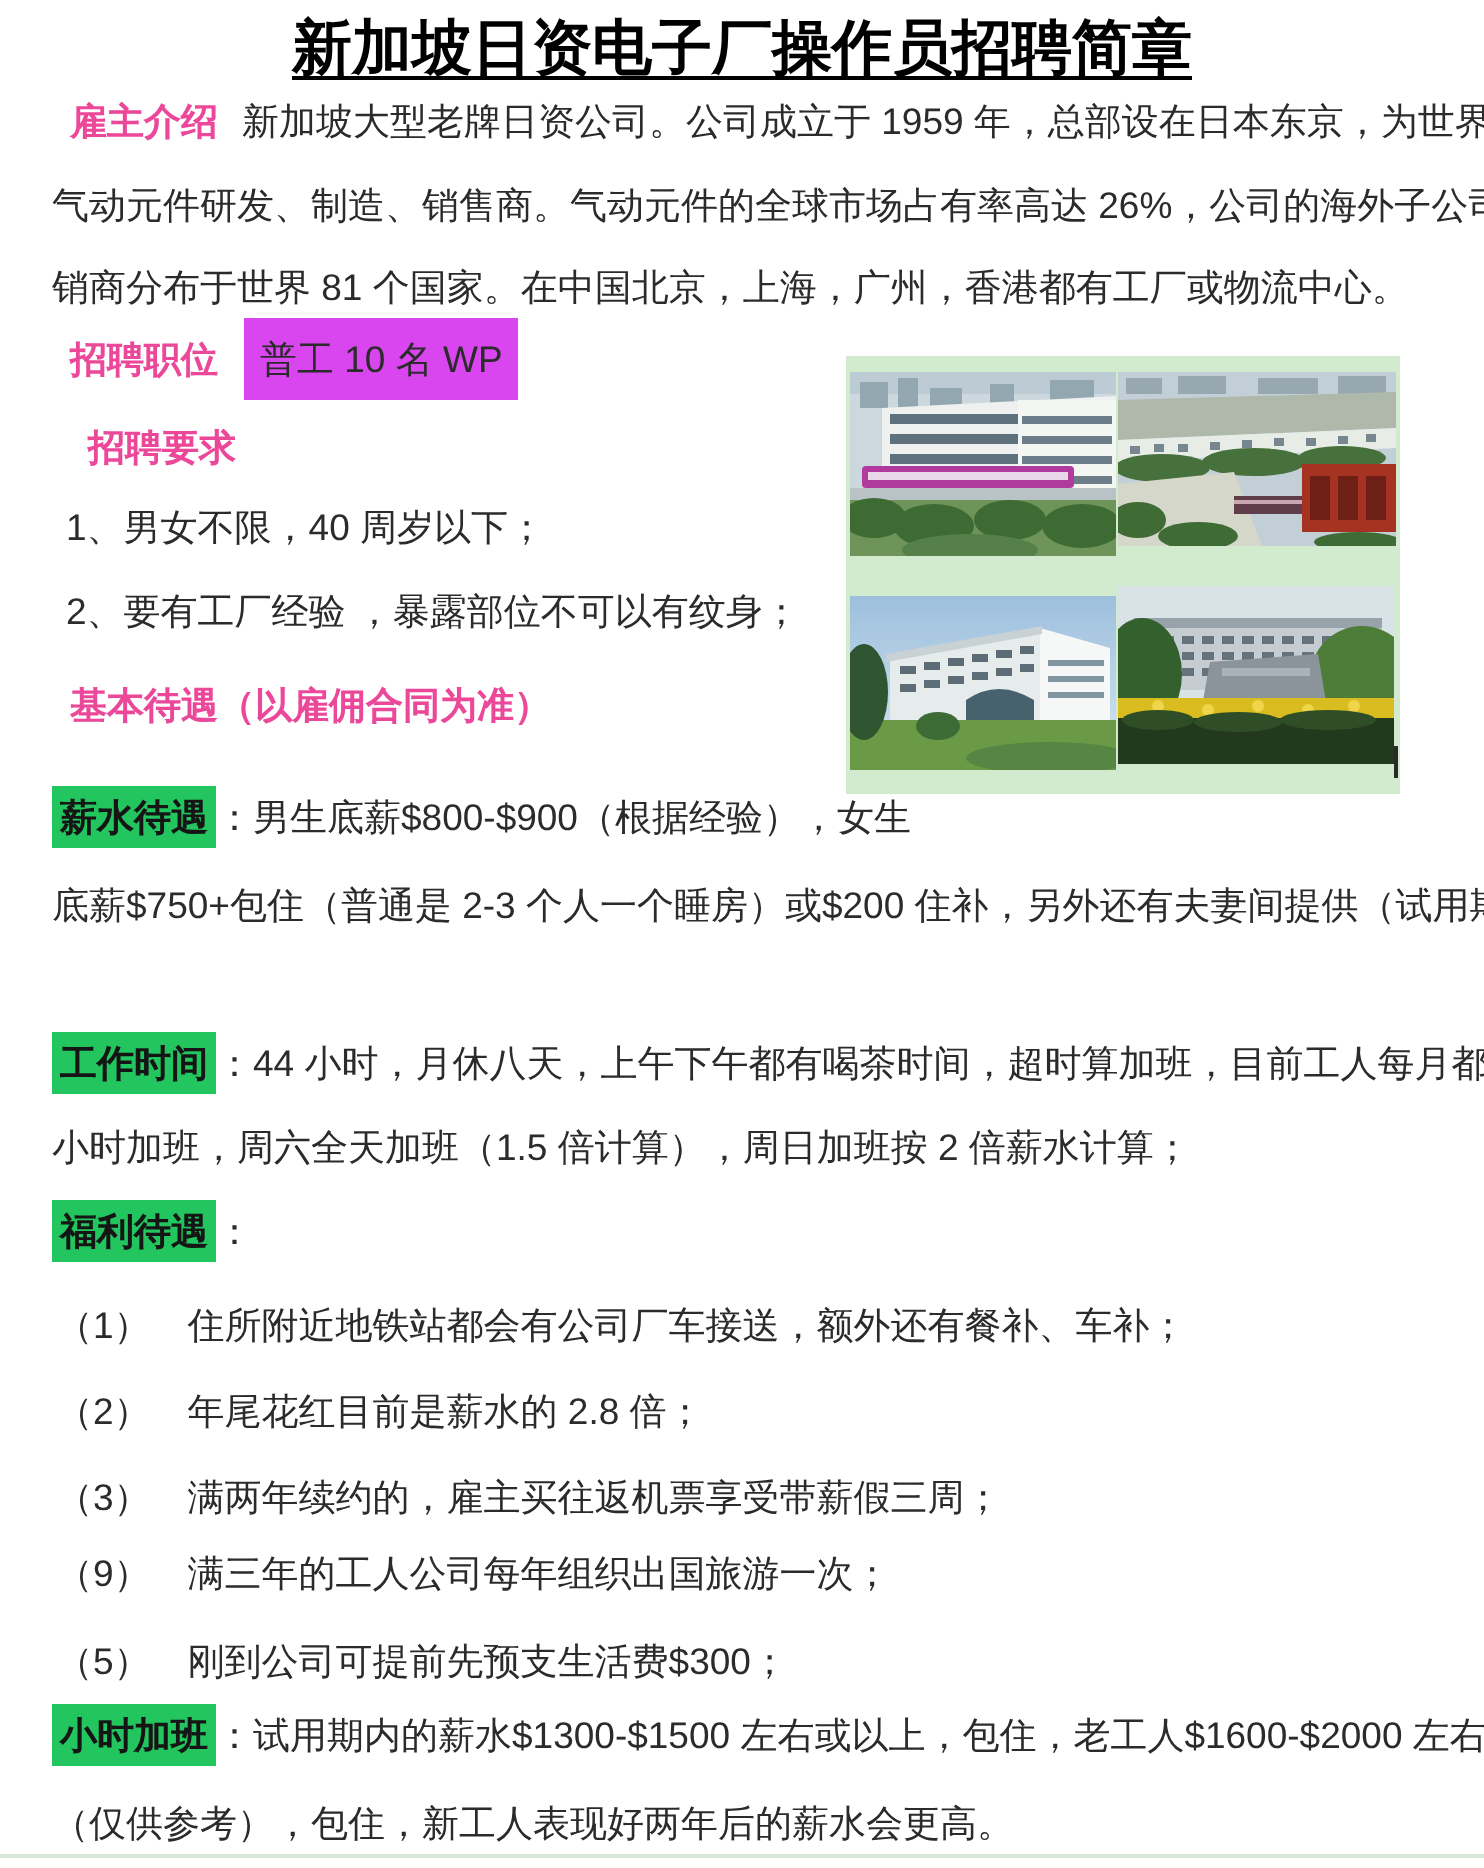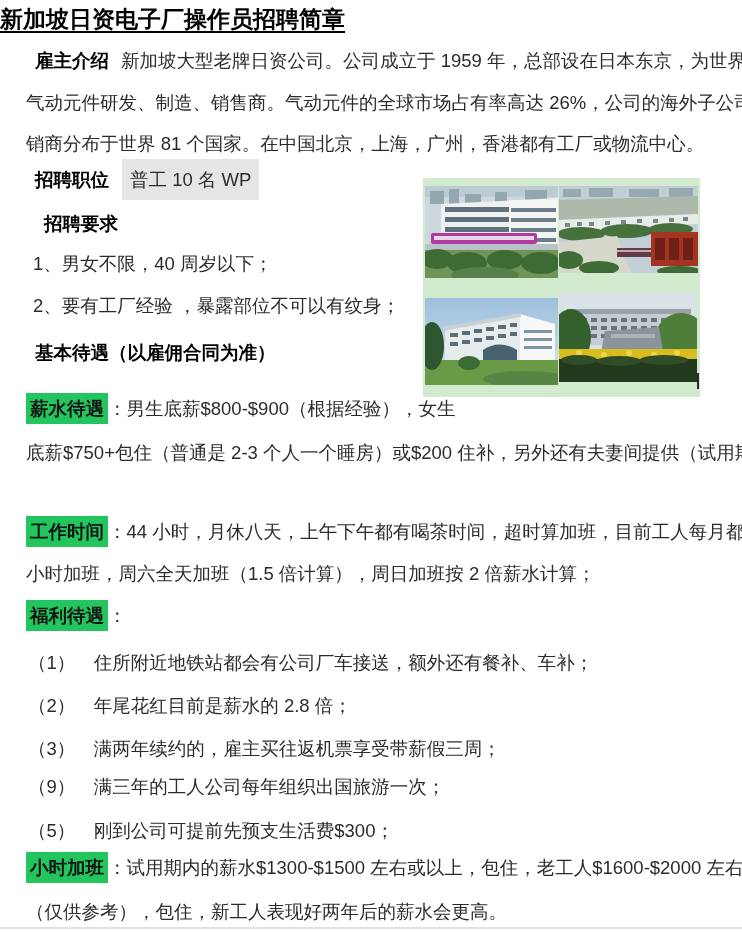--- a/index.html
+++ b/index.html
@@ -4,29 +4,29 @@
 <style>
   html,body{margin:0;padding:0;background:#fff;}
   .page{
     position:relative;width:742px;height:934px;background:#ffffff;overflow:hidden;
     font-family:"Liberation Sans","DejaVu Sans",sans-serif;color:#2b2b2b;
   }
   .line{
     position:absolute;white-space:nowrap;font-size:18.5px;line-height:30px;color:#2b2b2b;
   }
   .page-title{
-    position:absolute;top:4px;left:0;width:742px;text-align:left;
-    font-size:23px;font-weight:bold;color:#000;
+    position:absolute;top:4px;left:0;width:742px;text-align:center;
+    font-size:30px;font-weight:bold;color:#000;
     text-decoration:underline;text-decoration-thickness:2px;text-underline-offset:4px;
     -webkit-text-decoration-skip:none;text-decoration-skip-ink:none;
     white-space:nowrap;
   }
-  .b{font-weight:bold;color:#000000;text-align:center;}
+  .b{font-weight:bold;color:#ec4899;text-align:center;}
   .gap{margin-left:12px;}
-  .hl{background:#e5e5e5;padding:10px 8px;margin-left:13px;}
+  .hl{background:#d946ef;padding:10px 8px;margin-left:13px;}
   .hlb{background:#22c55e;padding:5px 4px;font-weight:bold;color:#151515;}
   .photo-grid{
     position:absolute;left:423px;top:178px;width:277px;height:219px;background:#d2ebcf;
   }
   .ph{position:absolute;overflow:hidden;}
   .ph svg{display:block;width:100%;height:100%;}
   .ph-tl{left:2px;top:8px;width:133px;height:92px;}
   .ph-tr{left:136px;top:8px;width:139px;height:87px;}
   .ph-bl{left:2px;top:120px;width:133px;height:87px;}
   .ph-br{left:136px;top:115px;width:138px;height:89px;}

